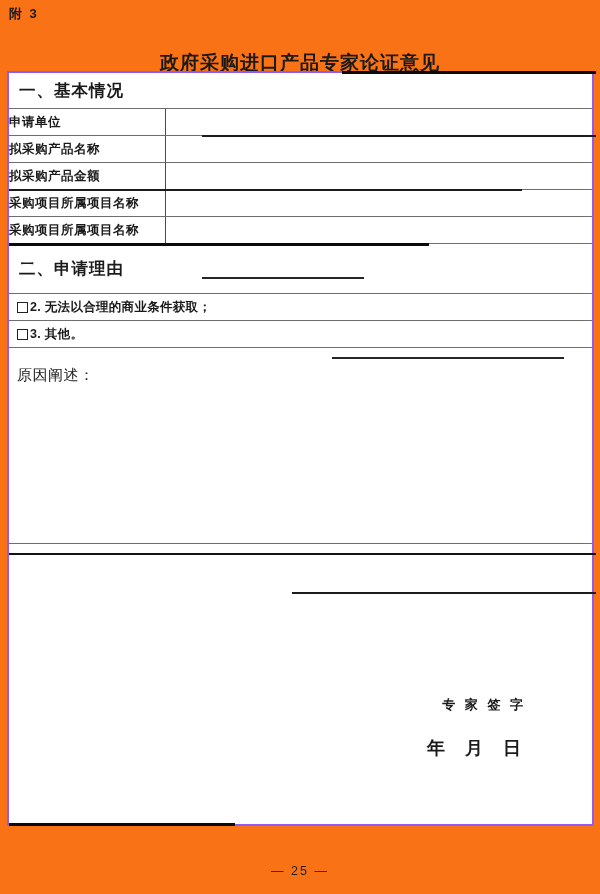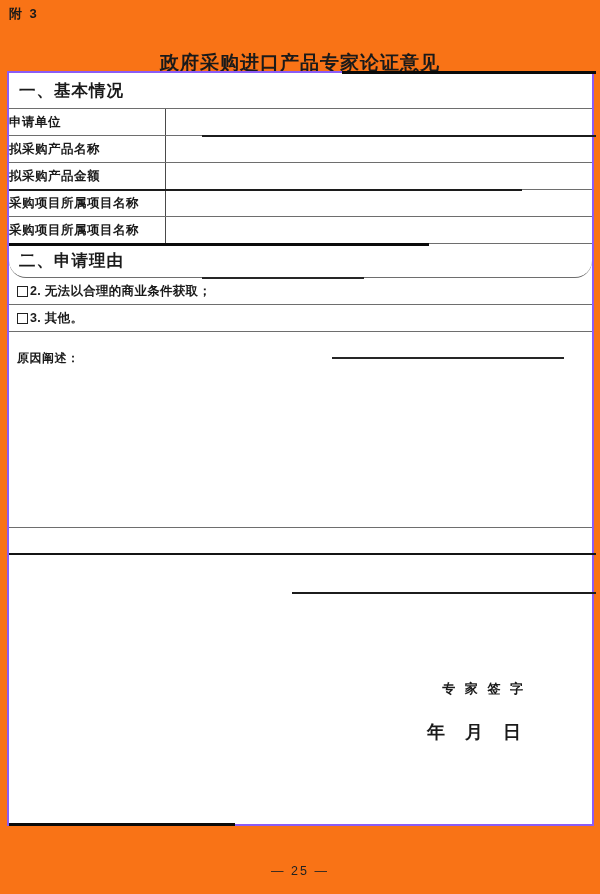--- a/index.html
+++ b/index.html
@@ -25,21 +25,21 @@
   .form-table {
     position:absolute; left:7px; top:71px; width:587px; height:755px;
     border:2px solid #8b5cf6;
     display:flex; flex-direction:column;
     background:#fff;
   }
   .trow { border-bottom:1px solid #6e6e6e; display:flex; align-items:center; flex-shrink:0; }
 
   .sec-head { font-size:16.5px; font-weight:bold; letter-spacing:1px; padding-left:10px; }
   .sec-head-1 { height:36px; }
-  .sec-head-2 { height:34px;border-radius:17px; }
+  .sec-head-2 { height:50px; }
   .sec-head-3 { height:38px; }
 
   .field-row { height:27px; }
   .label-cell {
     width:157px; height:100%;
     display:flex; align-items:center;
     border-right:1px solid #4a4a4a;
     font-size:12.5px; font-weight:bold; letter-spacing:0.5px;
   }
   .value-cell { flex:1; height:100%; }
@@ -48,21 +48,21 @@
   .checkbox {
     display:inline-block; width:11px; height:11px;
     border:1.5px solid #222; margin-right:2px; flex-shrink:0;
     background:#fff;
   }
   .check-label { letter-spacing:0.3px; }
 
   .reason-cell {
     height:196px; display:block;
     padding:18px 16px 0 8px;
-    font-size:12px; font-weight:700; letter-spacing:0.5px;
+    font-size:15px; font-weight:400; letter-spacing:0.5px;
   }
 
   .opinion-cell { flex:1; border-bottom:none; position:relative; display:block; }
   .signature-label {
     position:absolute; top:152px; right:66px;
     font-size:13px; font-weight:600; letter-spacing:3px;
   }
   .date-label {
     position:absolute; top:192px; right:70px;
     font-size:18px; font-weight:600; letter-spacing:1px;

